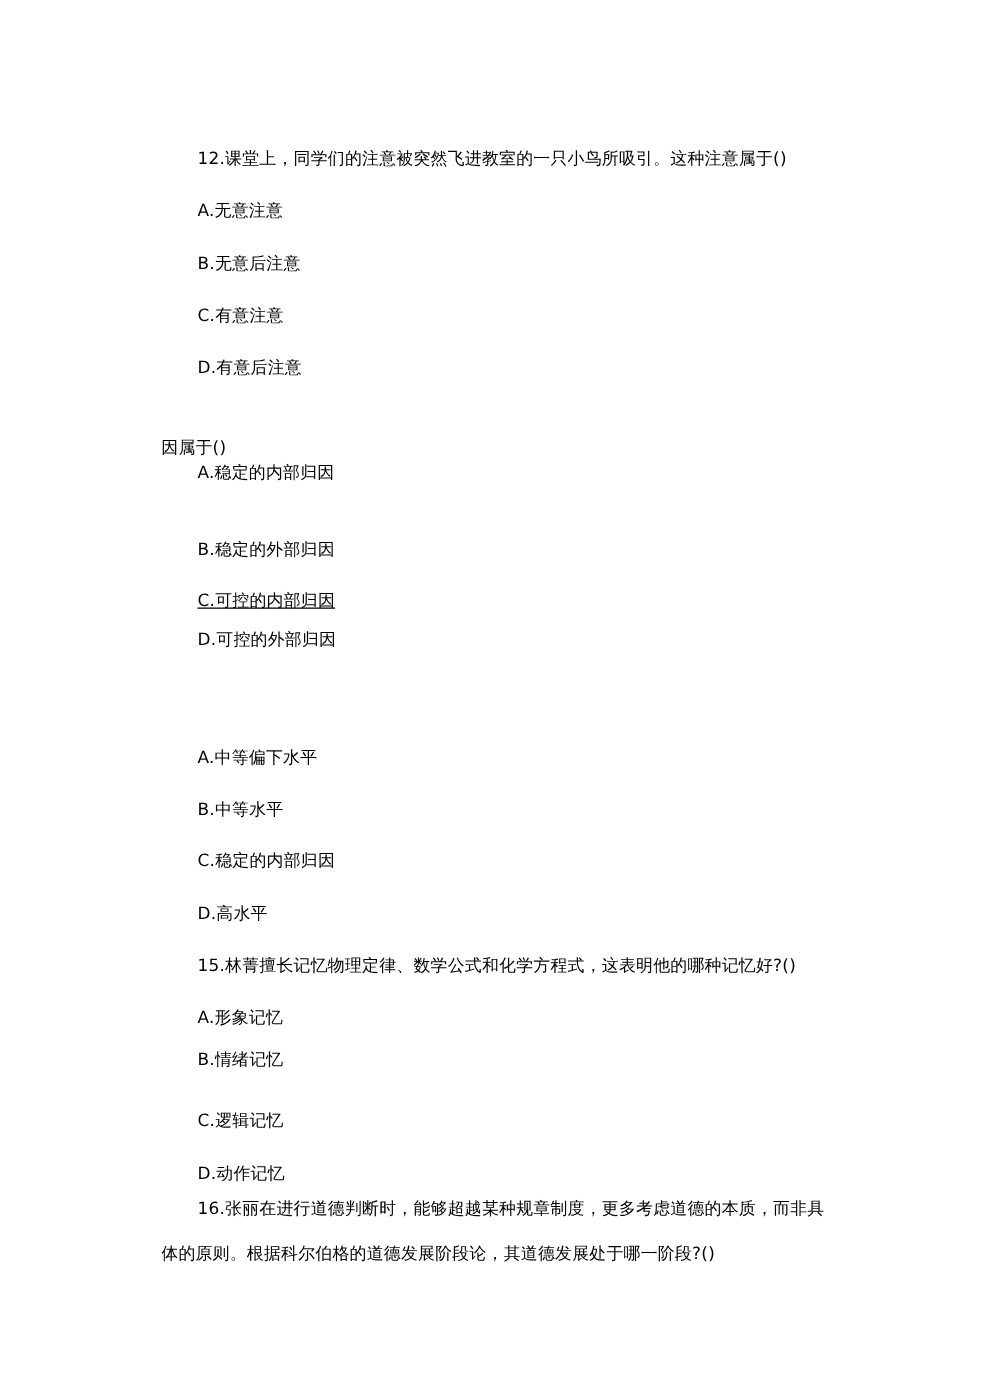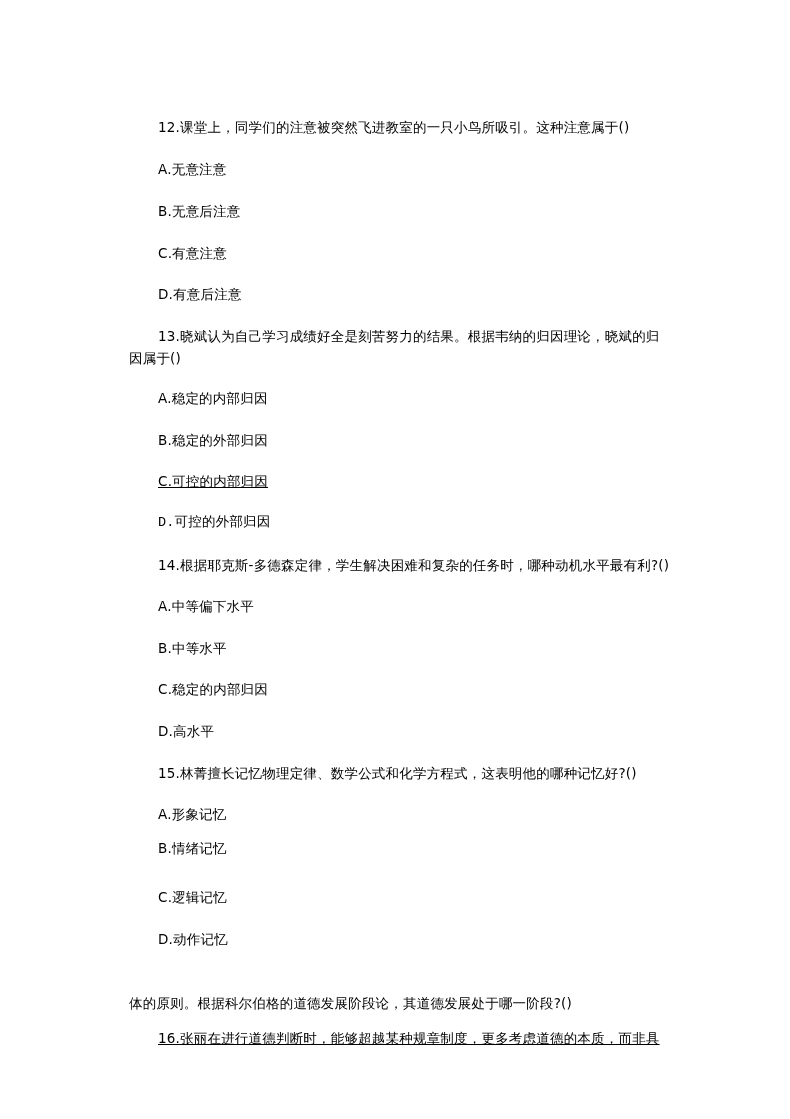--- a/index.html
+++ b/index.html
@@ -15,35 +15,33 @@
 <body>
 
 <div class="page">
 
   <div class="line q" style="top:117px;">12.课堂上，同学们的注意被突然飞进教室的一只小鸟所吸引。这种注意属于()</div>
   <div class="line opt" style="top:159px;">A.无意注意</div>
   <div class="line opt" style="top:201px;">B.无意后注意</div>
   <div class="line opt" style="top:243px;">C.有意注意</div>
   <div class="line opt" style="top:284px;">D.有意后注意</div>
 
-  <div class="line q" style="top:326px;">13.晓斌认为自己学习成绩好全是刻苦努力的结果。根据韦纳的归因理论，晓斌的归</div>
   <div class="line qcont" style="top:348px;">因属于()</div>
-  <div class="line opt" style="top:388px;">A.稳定的内部归因</div>
+  <div class="line opt" style="top:368px;">A.稳定的内部归因</div>
   <div class="line opt" style="top:430px;">B.稳定的外部归因</div>
   <div class="line opt" style="top:471px;text-decoration:underline;">C.可控的内部归因</div>
-  <div class="line opt" style="top:513px;font-family:Liberation Mono, monospace;">D.可控的外部归因</div>
+  <div class="line opt" style="top:502px;">D.可控的外部归因</div>
 
-  <div class="line q" style="top:555px;">14.根据耶克斯-多德森定律，学生解决困难和复杂的任务时，哪种动机水平最有利?()</div>
   <div class="line opt" style="top:596px;">A.中等偏下水平</div>
   <div class="line opt" style="top:638px;">B.中等水平</div>
   <div class="line opt" style="top:679px;">C.稳定的内部归因</div>
   <div class="line opt" style="top:721px;">D.高水平</div>
 
   <div class="line q" style="top:763px;">15.林菁擅长记忆物理定律、数学公式和化学方程式，这表明他的哪种记忆好?()</div>
   <div class="line opt" style="top:804px;">A.形象记忆</div>
   <div class="line opt" style="top:838px;">B.情绪记忆</div>
   <div class="line opt" style="top:887px;">C.逻辑记忆</div>
   <div class="line opt" style="top:929px;">D.动作记忆</div>
 
-  <div class="line q" style="top:1028px;text-decoration:underline;">16.张丽在进行道德判断时，能够超越某种规章制度，更多考虑道德的本质，而非具</div>
+  <div class="line q" style="top:957px;">16.张丽在进行道德判断时，能够超越某种规章制度，更多考虑道德的本质，而非具</div>
   <div class="line qcont" style="top:993px;text-align:center;">体的原则。根据科尔伯格的道德发展阶段论，其道德发展处于哪一阶段?()</div>
 
 </div>
 
 </body></html>

